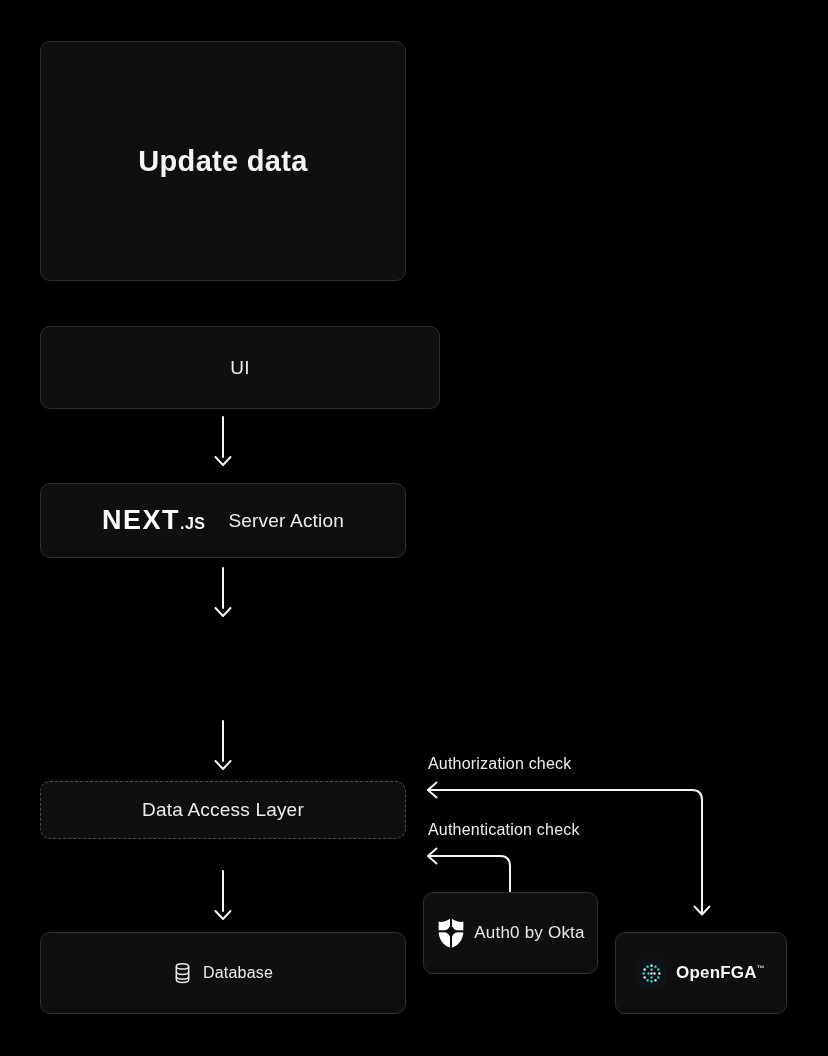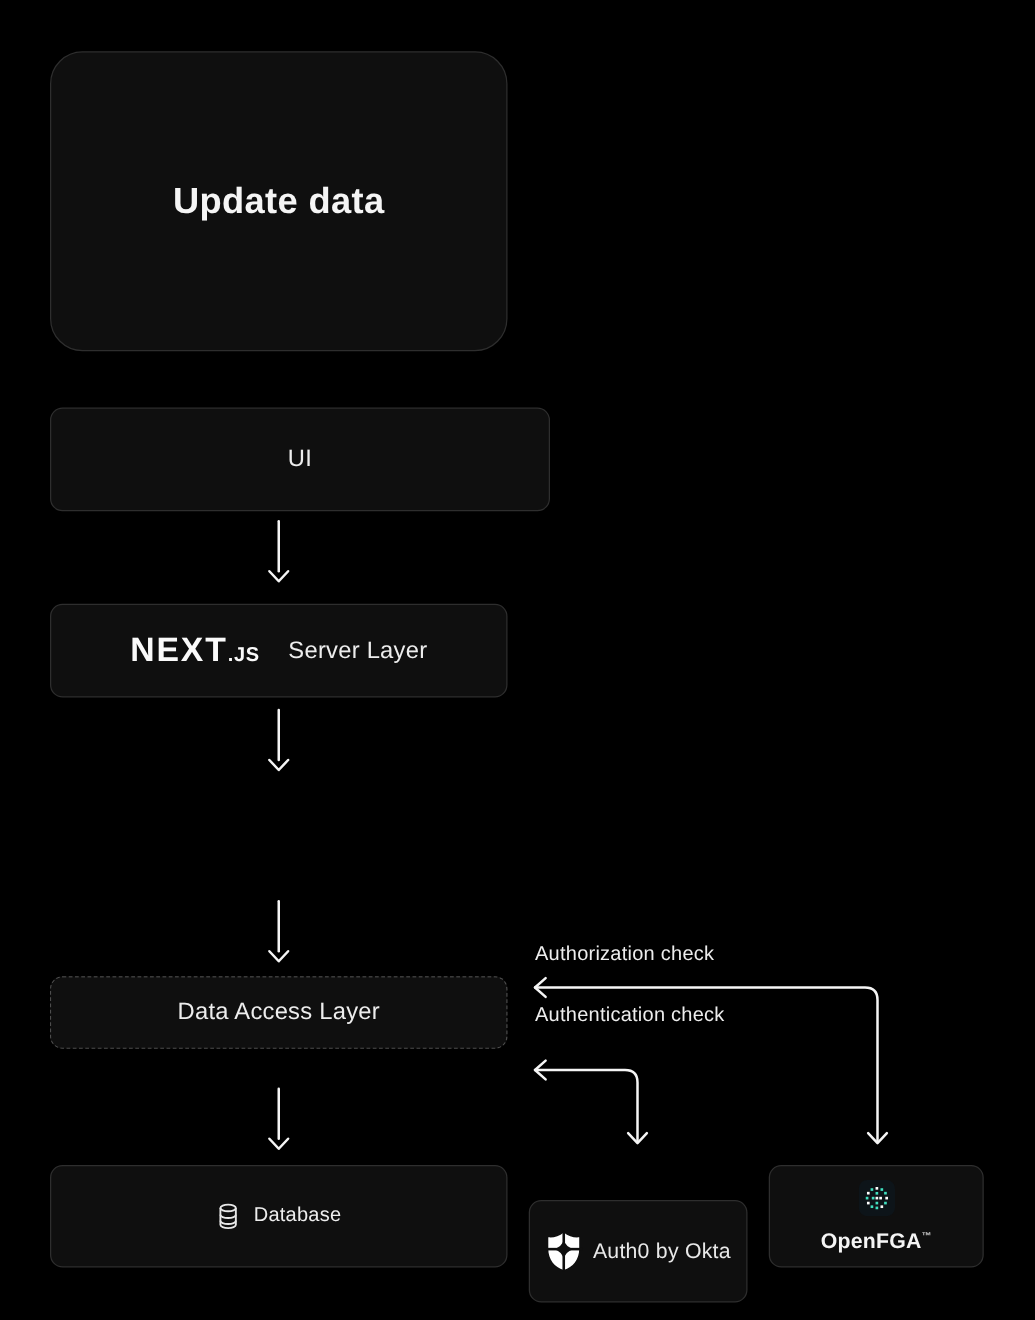--- a/index.html
+++ b/index.html
@@ -31,21 +31,20 @@
     letter-spacing: 0.2px;
   }
   .node.dashed {
     border: 1.5px dashed var(--dashed-border, #4d4d4d);
   }
   .node.title-node {
     font-size: 29px;
     font-weight: 700;
     letter-spacing: 0.3px;
     color: #f5f5f5;
-    border-radius: 26px;
   }
   .brandmark {
     display: inline-flex;
     align-items: baseline;
     margin-right: 12px;
   }
   .brand-next {
     font-size: 27px;
     font-weight: 700;
     letter-spacing: 1.5px;
@@ -136,49 +135,49 @@
 
   <div class="node" style="left:40px; top:326px; width:400px; height:83px;">
     <span>UI</span>
   </div>
 
   <div class="node" style="left:40px; top:483px; width:366px; height:75px;">
     <span class="brandmark">
       <span class="brand-next">NEXT</span>
       <span class="brand-next-suffix">.js</span>
     </span>
-    <span>Server Layer</span>
+    <span>Server Action</span>
   </div>
 
 
   <div class="node dashed" style="left:40px; top:781px; width:366px; height:58px;">
     <span>Data Access Layer</span>
   </div>
 
   <div class="node" style="left:40px; top:932px; width:366px; height:82px; font-size:16px;">
     <svg class="db-icon" width="19" height="23" viewBox="0 0 20 24" aria-hidden="true">
       <ellipse cx="10" cy="4.5" rx="6.5" ry="2.8"></ellipse>
       <path d="M3.5 4.5 V18.7 C3.5 20.3 6.4 21.5 10 21.5 C13.6 21.5 16.5 20.3 16.5 18.7 V4.5"></path>
       <path d="M3.5 10.2 C3.5 11.8 6.4 13 10 13 C13.6 13 16.5 11.8 16.5 10.2"></path>
       <path d="M3.5 15.2 C3.5 16.8 6.4 18 10 18 C13.6 18 16.5 16.8 16.5 15.2"></path>
     </svg>
     <span>Database</span>
   </div>
 
-  <div class="node" style="left:423px; top:960px; width:175px; height:82px; gap:8px;">
+  <div class="node" style="left:423px; top:892px; width:175px; height:82px; gap:8px;">
     <svg width="30" height="32" viewBox="0 0 32 34" aria-hidden="true">
       <path fill="#ffffff" d="M16 1 C12 4.2 7 5.7 2.8 5.1 L2.8 15 C2.8 24 8.2 30.5 16 33 C23.8 30.5 29.2 24 29.2 15 L29.2 5.1 C25 5.7 20 4.2 16 1 Z"></path>
       <rect fill="#0f0f0f" x="14.9" y="0" width="2.2" height="34"></rect>
       <rect fill="#0f0f0f" x="0" y="14.1" width="32" height="2.2"></rect>
       <path fill="#0f0f0f" d="M16 7.5 Q17.8 13.3 24 15.2 Q17.8 17.1 16 23.5 Q14.2 17.1 8 15.2 Q14.2 13.3 16 7.5 Z"></path>
     </svg>
     <span class="vendor-label">Auth0 by Okta</span>
   </div>
 
-  <div class="node" style="left:615px; top:932px; width:172px; height:82px; gap:10px;flex-direction:column;">
+  <div class="node" style="left:615px; top:932px; width:172px; height:82px; gap:10px;">
     <svg width="29" height="29" viewBox="0 0 30 30" aria-hidden="true">
       <rect x="0" y="0" width="30" height="30" rx="7" fill="#0d1419"></rect>
       <g>
         <rect x="13.9" y="5.8" width="2.2" height="2.2" fill="#ffffff"></rect>
         <rect x="18" y="6.8" width="2.2" height="2.2" fill="#40e0c0"></rect>
         <rect x="21" y="9.8" width="2.2" height="2.2" fill="#40e0c0"></rect>
         <rect x="22" y="13.9" width="2.2" height="2.2" fill="#ffffff"></rect>
         <rect x="21" y="18" width="2.2" height="2.2" fill="#40e0c0"></rect>
         <rect x="18" y="21" width="2.2" height="2.2" fill="#ffffff"></rect>
         <rect x="13.9" y="22" width="2.2" height="2.2" fill="#40e0c0"></rect>
@@ -192,15 +191,15 @@
         <rect x="13.9" y="18" width="2.2" height="2.2" fill="#40e0c0"></rect>
         <rect x="10.8" y="13.9" width="2.2" height="2.2" fill="#40e0c0"></rect>
         <rect x="13.9" y="13.9" width="2.2" height="2.2" fill="#ffffff"></rect>
       </g>
     </svg>
     <span class="vendor-label bold"><span>OpenFGA</span><sup class="tm">™</sup></span>
   </div>
 
   <div class="annotation" style="left:428px; top:755px;">Authorization check</div>
 
-  <div class="annotation" style="left:428px; top:804px;">Authentication check</div>
+  <div class="annotation" style="left:428px; top:821px;">Authentication check</div>
 
 </div>
 
 </body></html>

